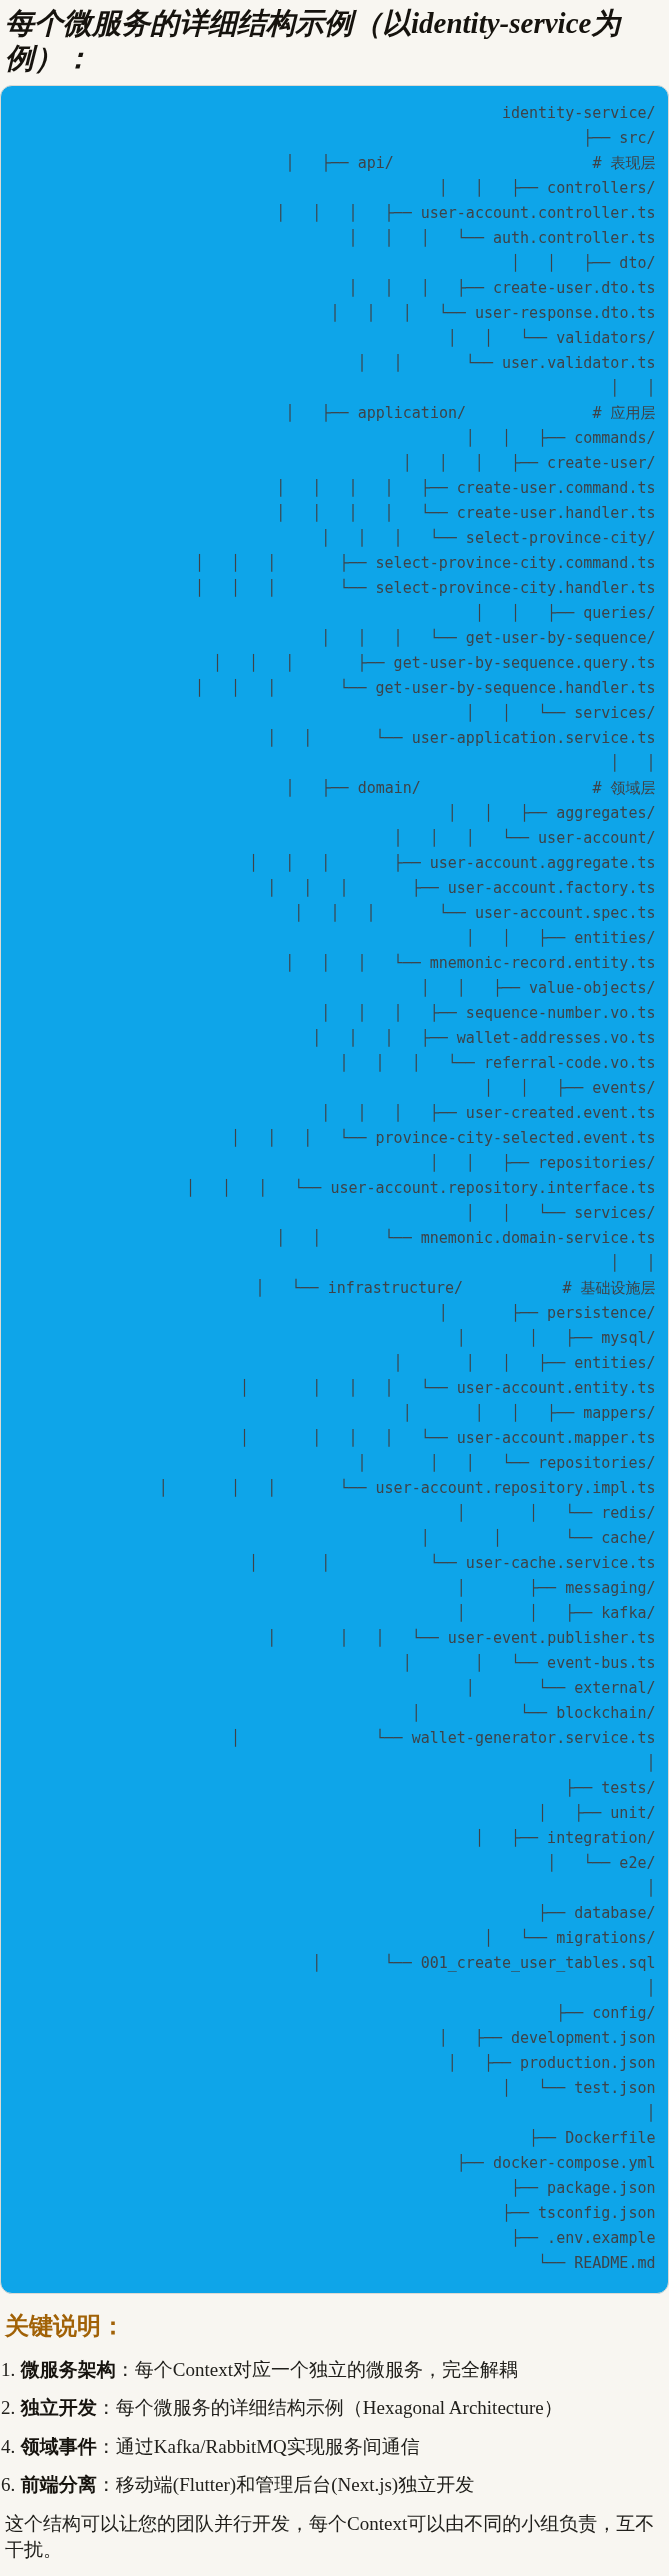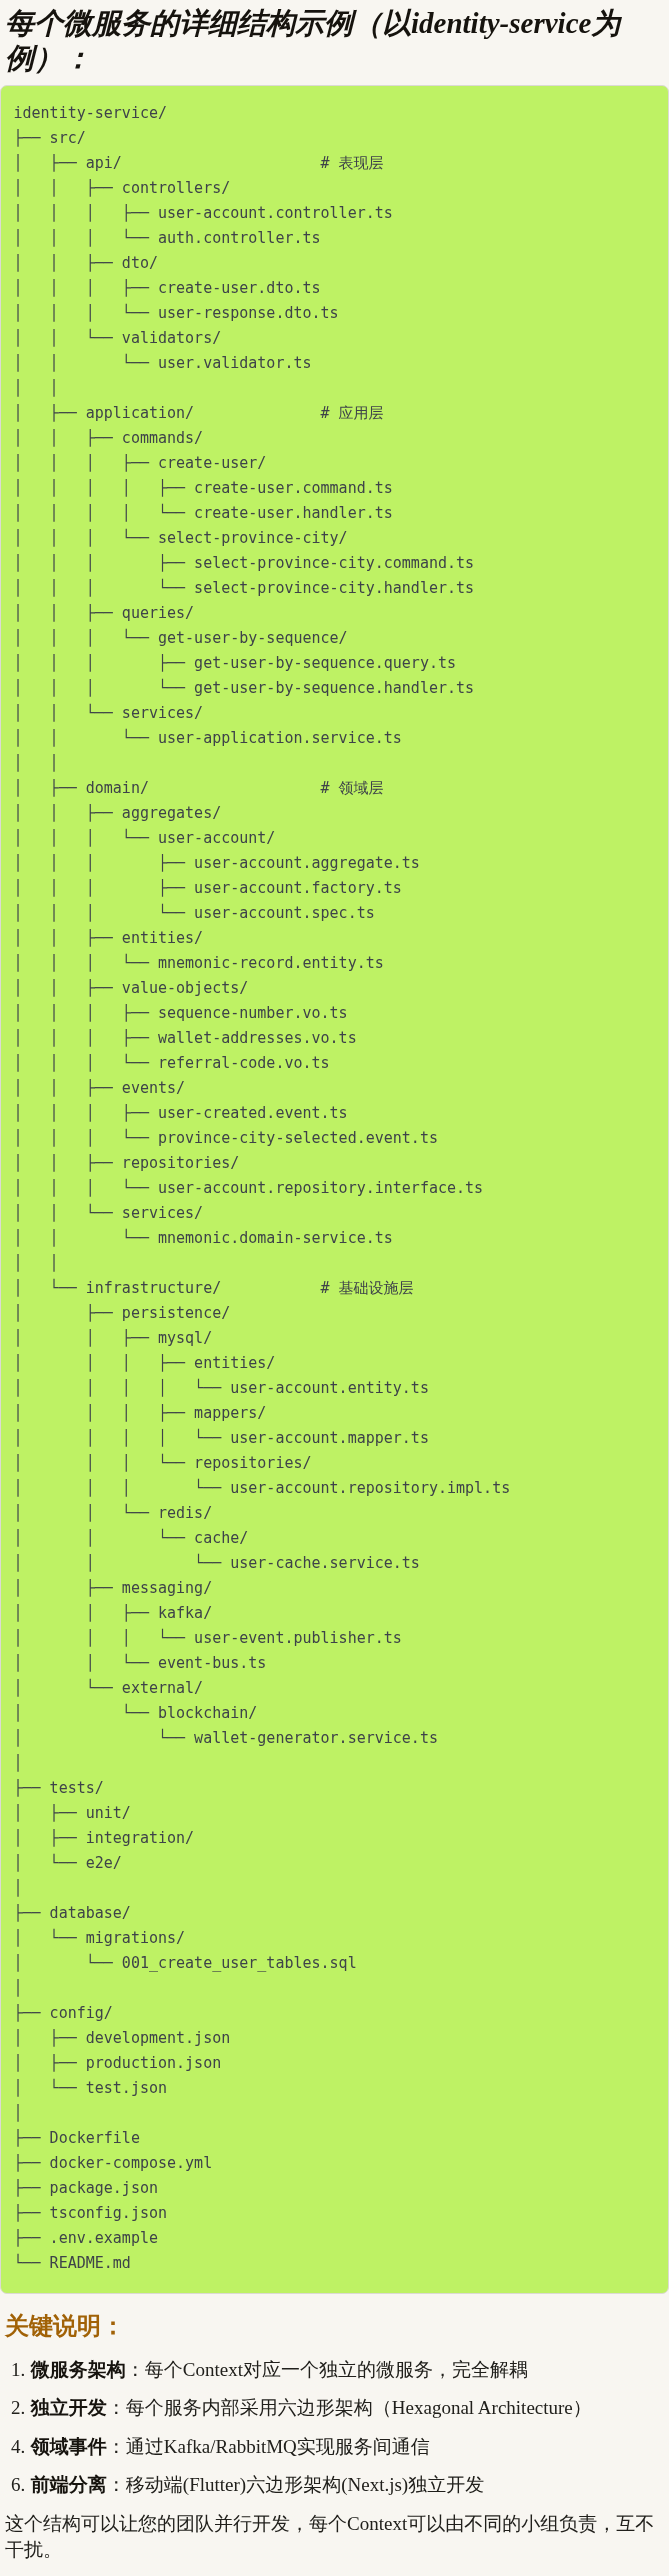--- a/index.html
+++ b/index.html
@@ -14,25 +14,26 @@
   .page-heading {
     font-size: 29px;
     font-weight: bold;
     color: #16130e;
     margin: 0 0 8.8px 0;
     padding: 6.3px 5px 0 5px;
     line-height: 1.2;
     font-style: italic;
   }
   .code-card {
-    background: #bef264;
+    background: #0ea5e9;
     border: 1.3px solid #dcdad4;
-    border-radius: 7px;
+    border-radius: 12px;
     padding: 15px 12.5px 17.5px 12.5px;
     overflow: hidden;
+    text-align: right;
   }
   .code-card pre {
     margin: 0;
     font-family: "DejaVu Sans Mono", "Liberation Mono", monospace;
     font-size: 15px;
     line-height: 25px;
     color: #3e4349;
     white-space: pre;
   }
   .notes-heading {
@@ -40,21 +41,21 @@
     font-weight: bold;
     color: #a16207;
     margin: 17.5px 0 16.3px 0;
     padding: 0 5px;
     line-height: 1.2;
   }
   .note-item {
     font-size: 19px;
     line-height: 26px;
     margin: 0 0 12.5px 0;
-    padding: 0 11px;
+    padding: 0 1px;
   }
   .note-num { margin-right: 5.6px; }
   .note-term { font-weight: bold; color: #16130e; }
   .footer-note {
     font-size: 19px;
     line-height: 26px;
     margin: 5px 0 0 0;
     padding: 0 5px;
   }
 </style>
@@ -150,19 +151,19 @@
 ├── package.json
 ├── tsconfig.json
 ├── .env.example
 └── README.md</code></pre>
 </div>
 
 <h3 class="notes-heading">关键说明：</h3>
 
 <div id="notes-list">
     <div class="note-item"><span class="note-num">1.</span><span class="note-term">微服务架构</span><span class="note-desc">：每个Context对应一个独立的微服务，完全解耦</span></div>
-    <div class="note-item"><span class="note-num">2.</span><span class="note-term">独立开发</span><span class="note-desc">：每个服务内部采用六边形架构（Hexagonal Architecture）</span></div>
+    <div class="note-item"><span class="note-num">2.</span><span class="note-term">独立开发</span><span class="note-desc">：每个微服务的详细结构示例（Hexagonal Architecture）</span></div>
     <div class="note-item"><span class="note-num">4.</span><span class="note-term">领域事件</span><span class="note-desc">：通过Kafka/RabbitMQ实现服务间通信</span></div>
-    <div class="note-item"><span class="note-num">6.</span><span class="note-term">前端分离</span><span class="note-desc">：移动端(Flutter)六边形架构(Next.js)独立开发</span></div>
+    <div class="note-item"><span class="note-num">6.</span><span class="note-term">前端分离</span><span class="note-desc">：移动端(Flutter)和管理后台(Next.js)独立开发</span></div>
   </div>
 
 <p class="footer-note">这个结构可以让您的团队并行开发，每个Context可以由不同的小组负责，互不干扰。</p>
 
 
 </body></html>

